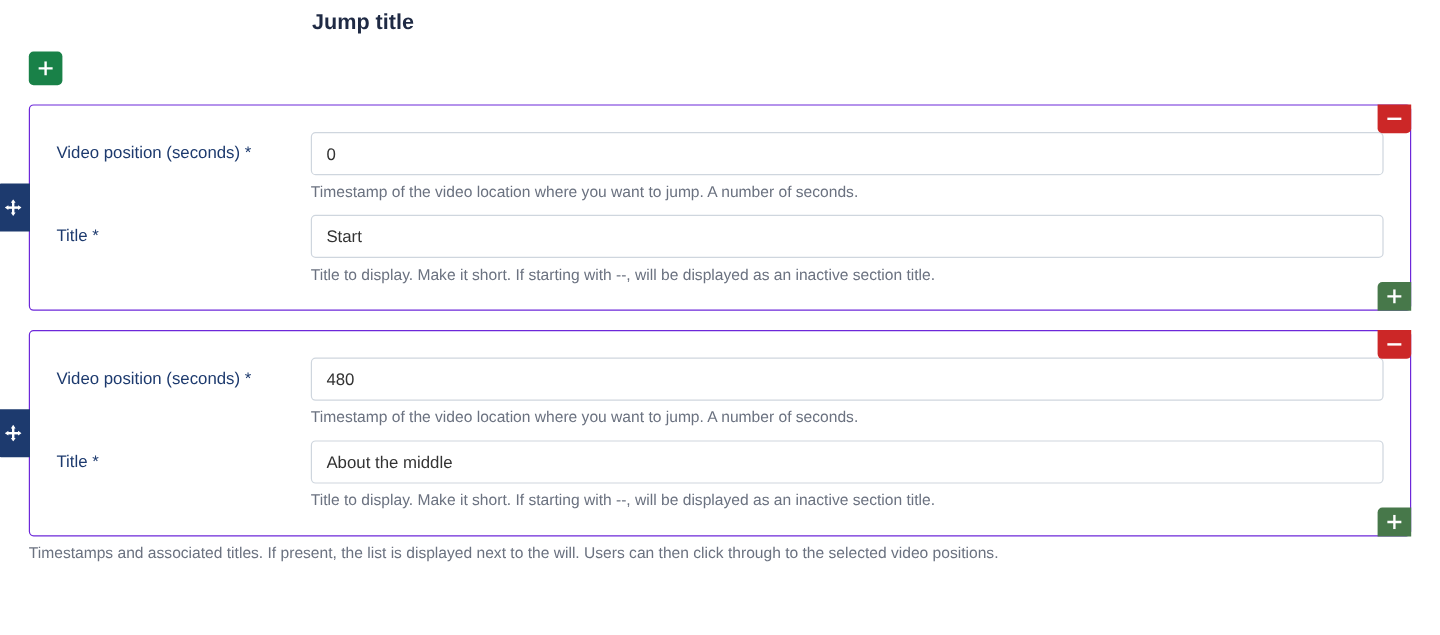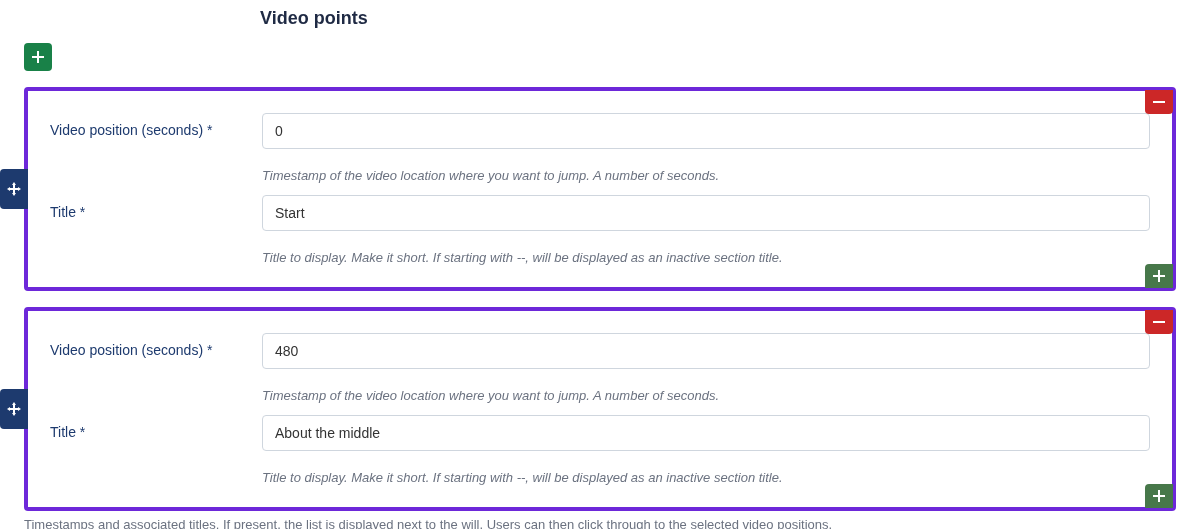--- a/index.html
+++ b/index.html
@@ -65,21 +65,21 @@
     background: #1d3a6e;
     width: 28px;
     height: 40px;
     border-radius: 4px 0 0 4px;
     cursor: grab;
   }
   svg { display: block; }
 
   .card {
     position: relative;
-    border: 4px solid #6d28d9;
+    border: 1px solid #6d28d9;
     border-radius: 4px;
     padding: 22px 22px 10px 22px;
     margin-top: 16px;
     background: #fff;
   }
   .card-remove {
     position: absolute;
     top: -1px;
     right: -1px;
   }
@@ -115,36 +115,35 @@
     padding: 6px 12px;
     font-size: 14px;
     color: #333;
     border: 1px solid #cfd6de;
     border-radius: 4px;
     background: #fff;
   }
   .help {
     font-size: 13px;
     color: #6b7280;
-    margin: 19px 0 0 0;
-    font-style: italic;
+    margin: 6px 0 0 0;
   }
   .list-help {
     font-size: 13px;
     color: #6b7280;
     margin: 6px 0 0 0;
   }
 </style>
 </head>
 <body>
 
 <div class="row">
   <div class="left-col"></div>
   <div class="right-col">
-    <h2 class="section-header">Video points</h2>
+    <h2 class="section-header">Jump title</h2>
   </div>
 </div>
 
 <div class="row">
   <div class="right-col">
 
     <button class="btn btn-add" type="button">
       <span>
         <svg width="12" height="12" viewBox="0 0 12 12">
             <path d="M5 0h2v5h5v2H7v5H5V7H0V5h5z" fill="#fff"></path>

